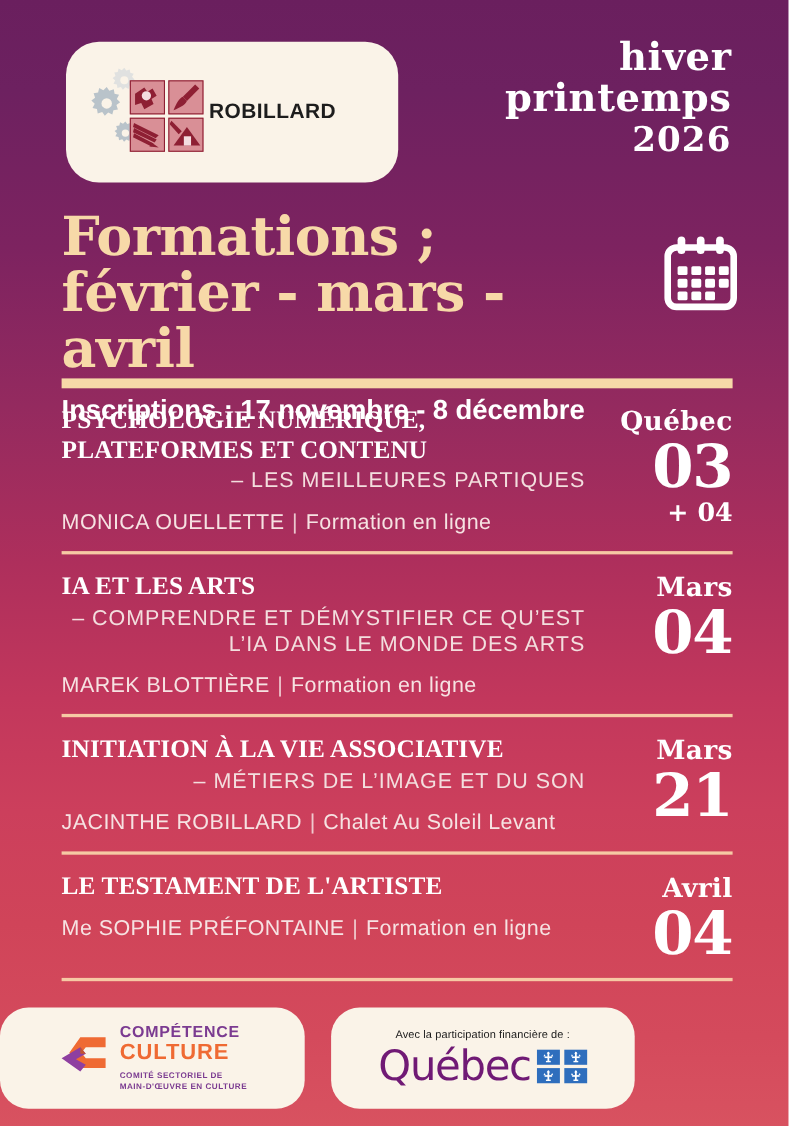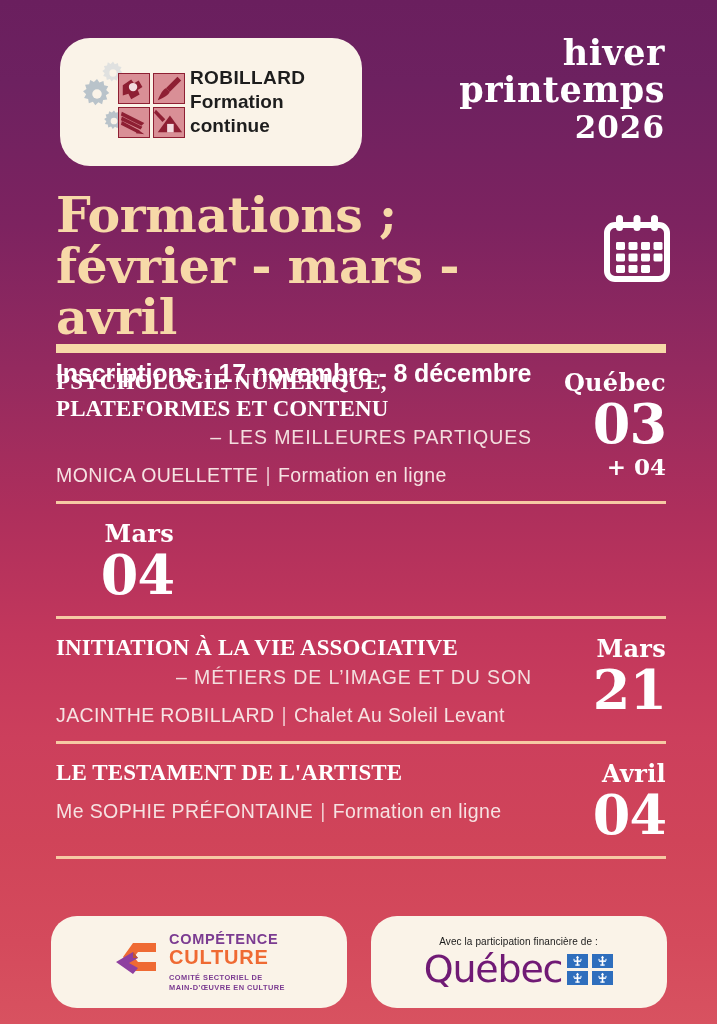--- a/index.html
+++ b/index.html
@@ -156,21 +156,21 @@
     color:#f6e2e2;
     font-size:19.5px;
     font-weight:400;
     letter-spacing:.4px;
     margin-top:14px;
   }
   .e-meta .sep { opacity:.85; padding:0 7px; }
 
   
   .footer {
-    position:absolute; left:0; bottom:16px; width:717px;
+    position:absolute; left:0; bottom:16px; width:577px;
     display:flex; justify-content:center; gap:24px;align-items:flex-end;
   }
   .f-card {
     background:#faf3e8;
     border-radius:26px;
     height:92px;
     display:flex; align-items:center; justify-content:center;
   }
   .f-cc { width:296px; }
   .f-qc { width:296px; }
@@ -235,21 +235,20 @@
               <path fill="#8e1f33" d="M17 8L30 26H4z"></path>
               <rect x="14" y="17" width="7" height="9" fill="#f3dcdf"></rect>
               <path fill="#8e1f33" d="M2 2l10 10-3 3L0 5z"></path>
             </svg>
           </div>
         </div>
       </div>
 
       <div class="arrimage-text">
         <div class="l1">ROBILLARD</div>
-        <div class="l2">Formation continue</div>
       </div>
     </div>
 
     <div class="season">
       <div class="s1">hiver</div>
       <div class="s2">printemps</div>
       <div class="s3">2026</div>
     </div>
   </div>
 
@@ -295,20 +294,27 @@
       <div class="entry-date">
         <span class="m">Québec</span>
         <span class="d">03</span>
         <span class="x">+ 04</span>
       </div>
     </div>
 
     <div class="rule-thin"></div>
 
     <div class="entry">
+      <div class="entry-main">
+        <div class="e-title">IA ET LES ARTS</div>
+        <div class="e-sub">– COMPRENDRE ET DÉMYSTIFIER CE QU’EST<br>L’IA DANS LE MONDE DES ARTS</div>
+        <div class="e-meta">
+          <span>MAREK BLOTTIÈRE</span><span class="sep">|</span><span>Formation en ligne</span>
+        </div>
+      </div>
       <div class="entry-date">
         <span class="m">Mars</span>
         <span class="d">04</span>
       </div>
     </div>
 
     <div class="rule-thin"></div>
 
     <div class="entry">
       <div class="entry-main">

